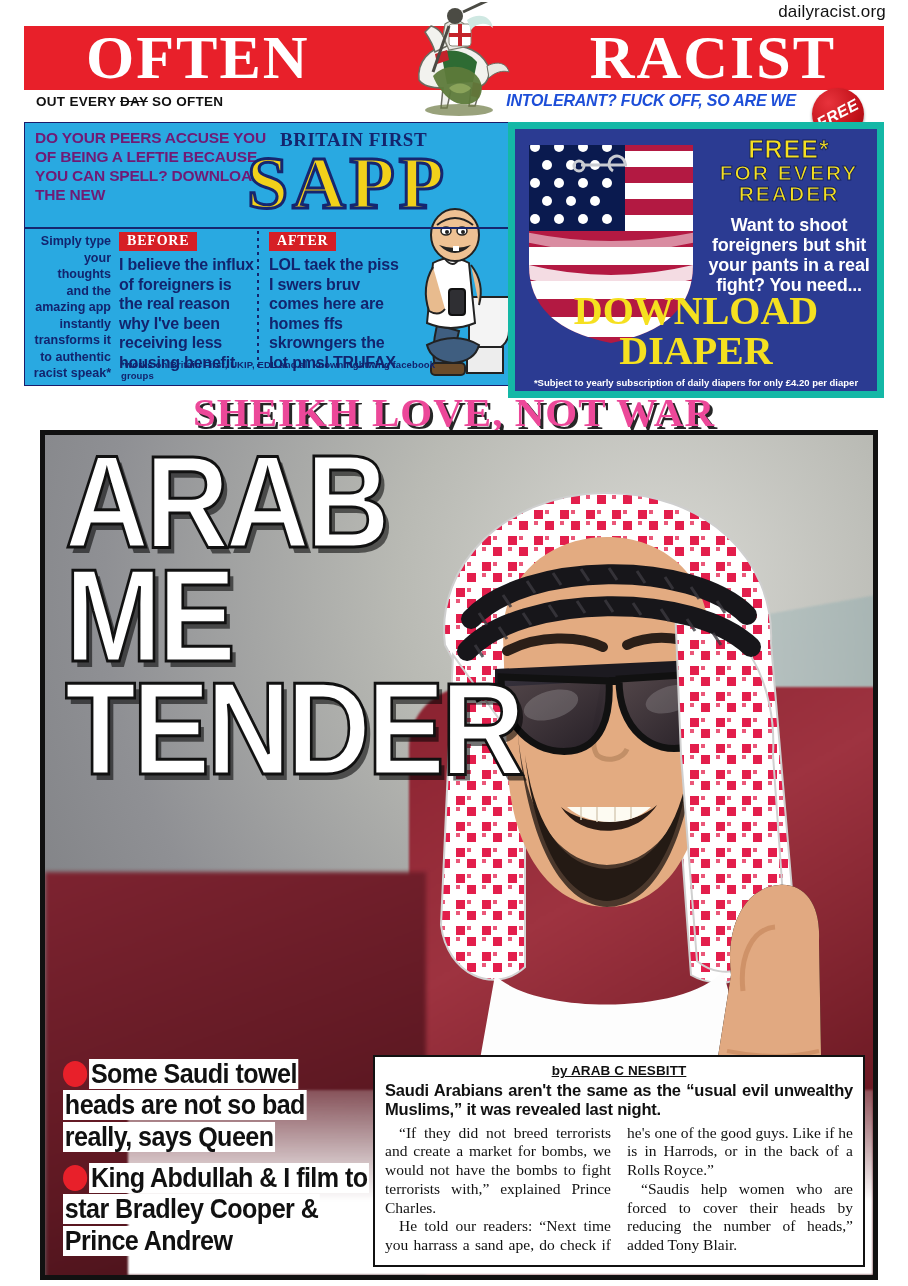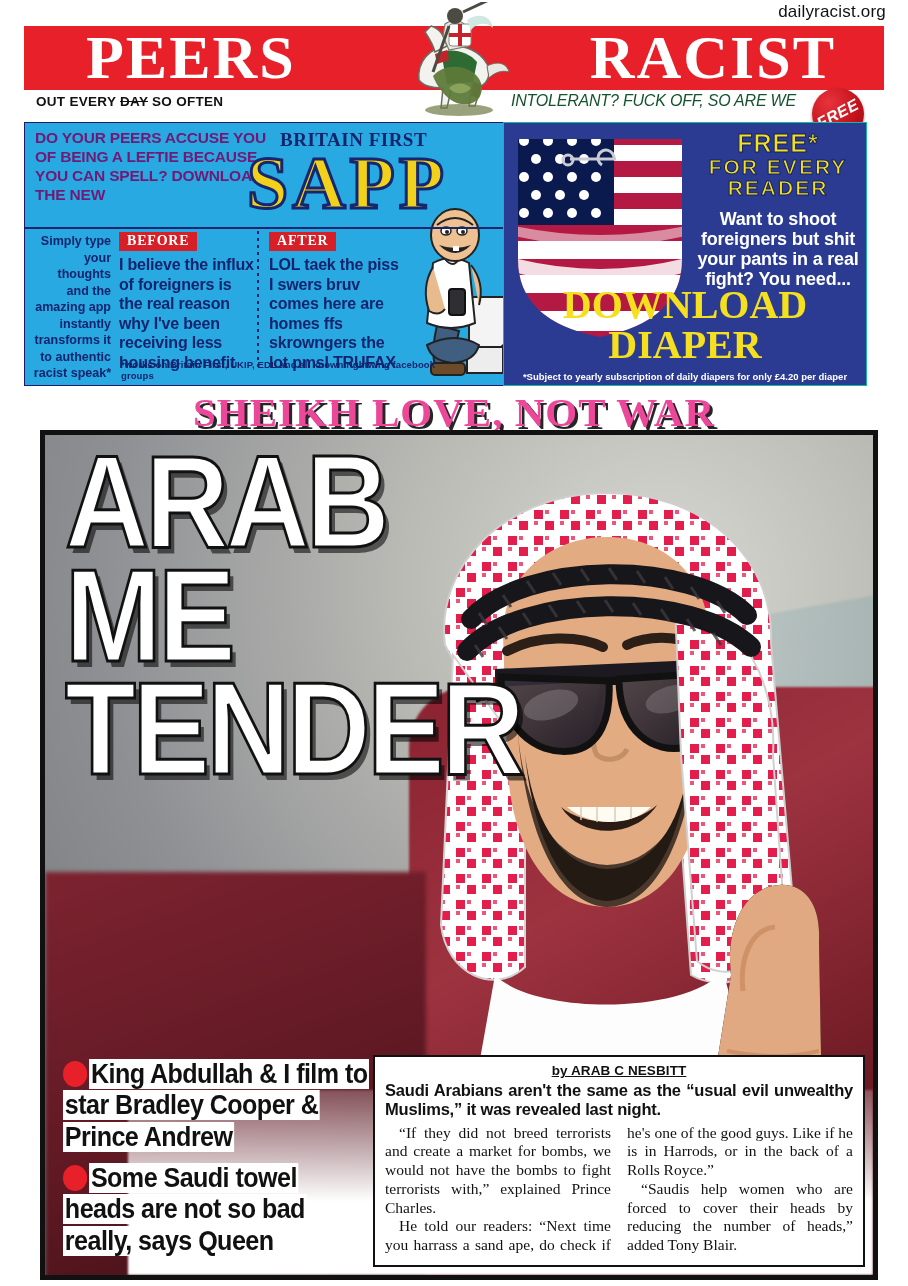--- a/index.html
+++ b/index.html
@@ -15,33 +15,33 @@
   .masthead{position:absolute;left:24px;top:26px;width:860px;height:64px;background:#e8202a;}
   .mast-word{position:absolute;top:50%;transform:translateY(-52%);font-family:"Liberation Serif",serif;
     font-weight:700;color:#fff;font-size:62px;letter-spacing:2px;line-height:1;}
   .mast-left{left:62px;}
   .mast-right{right:48px;}
   .mast-emblem{position:absolute;left:50%;top:-24px;transform:translateX(-50%);width:130px;height:115px;}
 
   .tagline-row{position:absolute;left:24px;top:92px;width:860px;height:26px;}
   .tag-left{position:absolute;left:12px;top:2px;font-size:13.5px;font-weight:600;color:#111;letter-spacing:.3px;}
   .tag-left s{text-decoration:line-through;}
-  .tag-right{position:absolute;right:88px;top:0px;font-size:16px;font-weight:400;font-style:italic;color:#14532d;letter-spacing:-.2px;}
+  .tag-right{position:absolute;right:88px;top:0px;font-size:16px;font-weight:700;font-style:italic;color:#1d4ed8;letter-spacing:-.2px;}
 
   .free-sticker{position:absolute;left:812px;top:88px;width:52px;height:52px;}
   .free-sticker .disc{position:absolute;inset:0;border-radius:50%;
      background:radial-gradient(circle at 32% 28%,#e8333c 0%,#c01018 62%,#8d0b12 100%);
      box-shadow:0 2px 3px rgba(0,0,0,.45);}
   .free-sticker .txt{position:absolute;inset:0;display:flex;align-items:center;justify-content:center;
      color:#fff;font-weight:700;font-style:italic;font-size:16px;transform:rotate(-28deg);letter-spacing:.5px;}
 
   
   .ads{position:absolute;left:24px;top:122px;width:860px;height:262px;}
   .ad-left{position:absolute;left:0;top:0;width:490px;height:262px;background:#29a9e1;border:1px solid #1b1b6a;overflow:hidden;}
-  .ad-right{position:absolute;right:17px;top:0;width:362px;height:262px;background:#2b3b92;border:1px solid #14b8a6;overflow:hidden;}
+  .ad-right{position:absolute;right:0;top:0;width:362px;height:262px;background:#2b3b92;border:7px solid #14b8a6;overflow:hidden;}
 
   .sapp-head{position:absolute;left:10px;top:6px;width:250px;color:#701a75;font-weight:800;
      font-size:15.5px;line-height:1.22;letter-spacing:-.2px;font-stretch:condensed;}
   .britain-first{position:absolute;left:255px;top:6px;font-family:"Liberation Serif",serif;font-weight:700;
      color:#14246d;font-size:19px;letter-spacing:.5px;}
   .sapp-logo{position:absolute;left:222px;top:26px;font-family:"Liberation Serif",serif;font-weight:700;
      font-size:74px;line-height:.92;color:#f2d11a;-webkit-text-stroke:3px #16266f;letter-spacing:4px;}
   .ad-left-divider{position:absolute;left:0;top:104px;width:490px;height:2px;background:#16266f;}
 
   .simply{position:absolute;left:8px;top:110px;width:78px;text-align:right;color:#12246e;
@@ -127,21 +127,21 @@
 </head>
 <body>
 
 <div class="page">
 
   <div class="topbar">
     <div class="site-url">dailyracist.org</div>
   </div>
 
   <div class="masthead">
-    <div class="mast-word mast-left">PEERS</div>
+    <div class="mast-word mast-left">OFTEN</div>
     <div class="mast-word mast-right">RACIST</div>
     <svg class="mast-emblem" viewBox="0 0 130 115">
       <g>
 
         <path d="M30 78 C28 60 40 46 58 44 C76 42 92 50 98 62 C102 70 100 80 92 84 L86 104 L80 104 L82 86 L62 88 L58 106 L52 106 L54 86 C44 86 34 84 30 78 Z" fill="#f2f2ee" stroke="#6b6b60" stroke-width="1.5"></path>
 
         <path d="M58 44 C56 34 50 26 42 24 L36 30 C40 36 44 42 46 50 Z" fill="#f2f2ee" stroke="#6b6b60" stroke-width="1.5"></path>
 
         <path d="M98 64 C110 58 118 62 120 70 C114 68 106 70 100 76 Z" fill="#e9e9e2" stroke="#6b6b60" stroke-width="1"></path>
 
@@ -359,26 +359,26 @@
 
     <div class="headline">
       <div>ARAB</div>
       <div>ME</div>
       <div>TENDER</div>
     </div>
 
     <div class="bullets">
       <div class="bullet">
         <div class="bl-wrap">
-          <span class="reddot"></span><span class="bl-line">King Abdullah &amp; I film to star Bradley Cooper &amp; Prince Andrew</span>
+          <span class="reddot"></span><span class="bl-line">Some Saudi towel heads are not so bad really, says Queen</span>
         </div>
       </div>
       <div class="bullet">
         <div class="bl-wrap">
-          <span class="reddot"></span><span class="bl-line">Some Saudi towel heads are not so bad really, says Queen</span>
+          <span class="reddot"></span><span class="bl-line">King Abdullah &amp; I film to star Bradley Cooper &amp; Prince Andrew</span>
         </div>
       </div>
     </div>
 
     <div class="article">
       <div class="byline"><u>by ARAB C NESBITT</u></div>
       <div class="standfirst">Saudi Arabians aren't the same as the “usual evil unwealthy Muslims,” it was revealed last night.</div>
       <div class="cols">
         <p>“If they did not breed terrorists and create a market for bombs, we would not have the bombs to fight terrorists with,” explained Prince Charles.</p>
         <p>He told our readers: “Next time you harrass a sand ape, do check if he's one of the good guys. Like if he is in Harrods, or in the back of a Rolls Royce.”</p>

